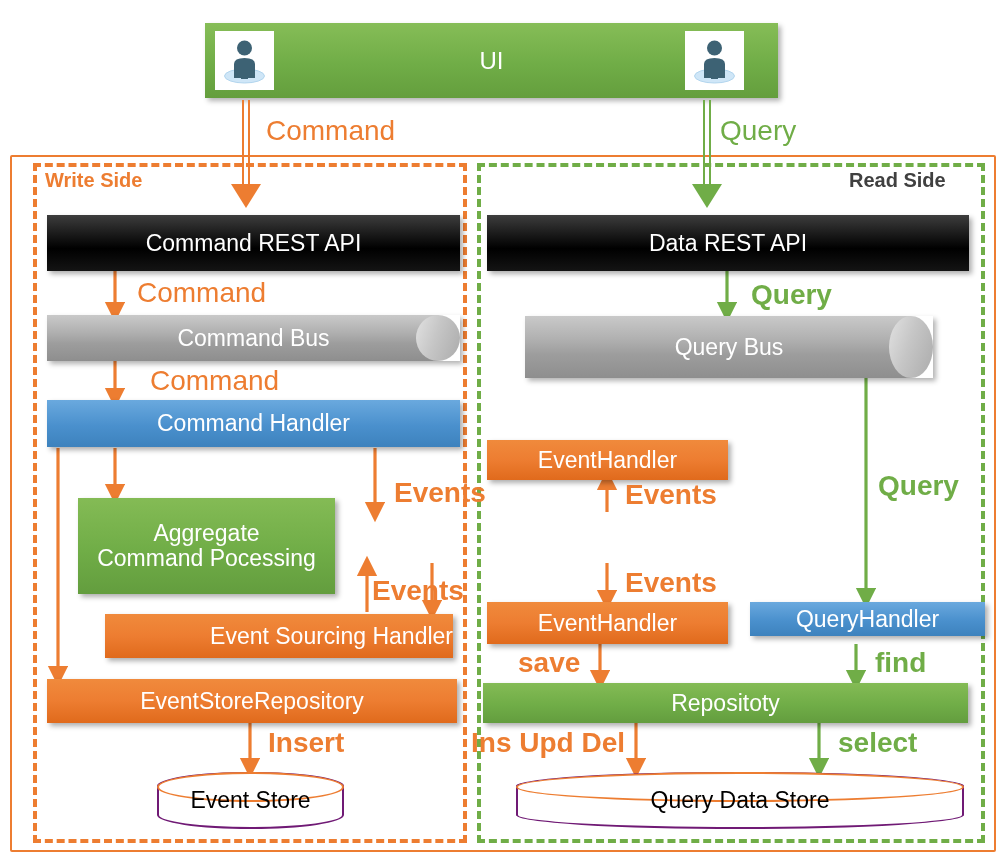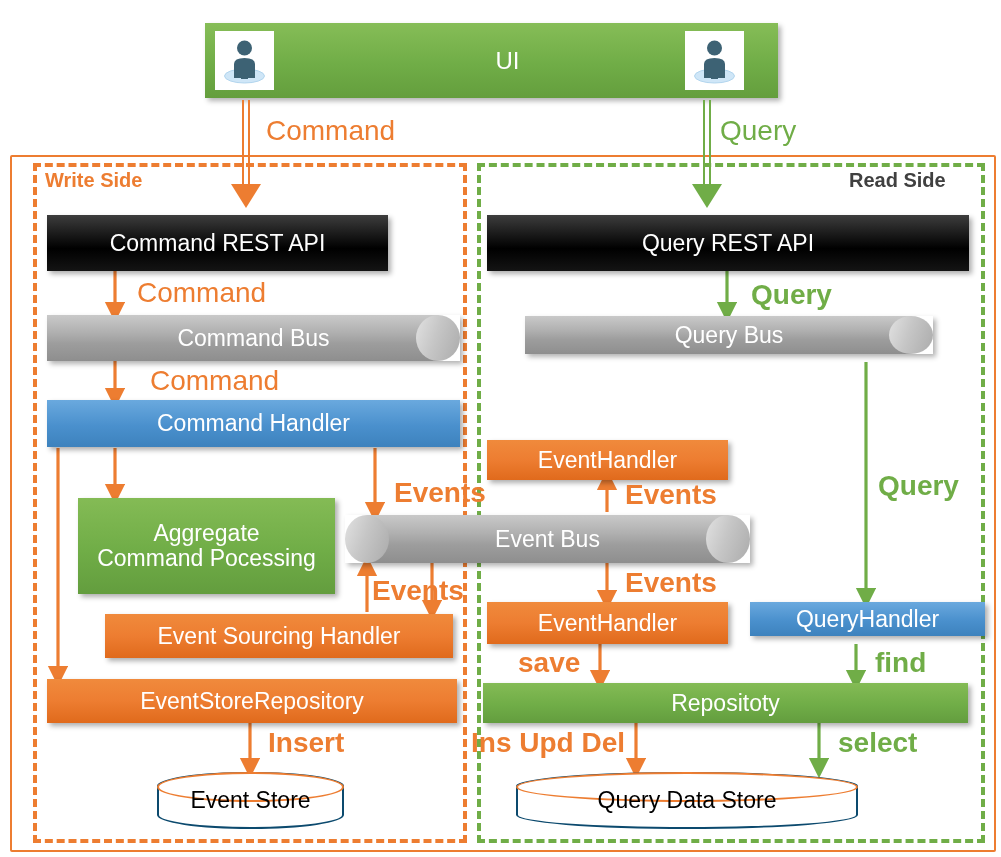--- a/index.html
+++ b/index.html
@@ -40,34 +40,34 @@
      background:linear-gradient(180deg,#c9c9c9 0%,#b0b0b0 38%,#9d9d9d 62%,#8e8e8e 100%);}
   .bus .cap{position:absolute;top:0;width:44px;height:100%;border-radius:50%;
      background:linear-gradient(110deg,#e2e2e2 0%,#c6c6c6 45%,#ababab 100%);}
   .bus .cap.right{right:0;}
   .bus .cap.left{left:0;}
   .bus .lbl{position:absolute;left:0;top:0;width:100%;height:100%;
      display:flex;align-items:center;justify-content:center;
      color:#fff;font-size:23px;z-index:3;}
 
   
-  .store{border:2px solid #0c4a6e;border-radius:50%/14px;background:#fff;}
+  .store{border:2px solid #701a75;border-radius:50%/14px;background:#fff;}
   .store .top{position:absolute;left:-2px;top:-2px;right:-2px;height:26px;
      border:2px solid #ED7D31;border-radius:50%;background:#fff;}
   .store .lbl{position:absolute;left:0;top:0;width:100%;height:100%;
      display:flex;align-items:center;justify-content:center;
      color:#000;font-size:23px;z-index:4;}
 
   
   .ui-bar{left:205px;top:23px;width:573px;height:75px;
      background:linear-gradient(#86bd57 0%,#70ad47 55%,#649e3d 100%);
      box-shadow:3px 3px 5px rgba(0,0,0,.3);}
   .ui-bar .lbl{position:absolute;left:0;top:0;width:100%;height:100%;
      display:flex;align-items:center;justify-content:center;
-     color:#fff;font-size:24px;padding-left:16px;}
+     color:#fff;font-size:24px;}
   .person{position:absolute;top:8px;width:59px;height:59px;background:#fff;}
   .person.p1{left:10px;} .person.p2{left:480px;}
 
   
   #arrows{position:absolute;left:0;top:0;width:1001px;height:857px;
           pointer-events:none;}
 
   
   .alabel{font-size:28px;line-height:21px;white-space:nowrap;}
   .alabel.b{font-weight:bold;}
@@ -162,64 +162,58 @@
 
     <line x1="600" y1="644" x2="600" y2="680" stroke="#ED7D31" stroke-width="3.2" marker-end="url(#ao)"></line>
 
     <line x1="856" y1="644" x2="856" y2="680" stroke="#70AD47" stroke-width="3.2" marker-end="url(#ag)"></line>
 
     <line x1="636" y1="723" x2="636" y2="768" stroke="#ED7D31" stroke-width="3.2" marker-end="url(#ao)"></line>
 
     <line x1="819" y1="723" x2="819" y2="768" stroke="#70AD47" stroke-width="3.2" marker-end="url(#ag)"></line>
   </svg>
 
-  <div class="abs node black" style="left:47px;top:215px;width:341px;height:56px;">
+  <div class="abs node black" style="left:47px;top:215px;width:413px;height:56px;">
     <span>Command REST API</span>
   </div>
 
   <div class="abs bus" style="left:47px;top:315px;width:413px;height:46px;">
     <div class="body"></div>
     <div class="cap right"></div>
     <div class="lbl">Command Bus</div>
   </div>
 
   <div class="abs node blue" style="left:47px;top:400px;width:413px;height:47px;">
     <span>Command Handler</span>
   </div>
 
   <div class="abs node green" style="left:78px;top:498px;width:257px;height:96px;flex-direction:column;">
     <span>Aggregate</span>
     <span>Command Pocessing</span>
   </div>
 
-  <div class="abs node orange" style="left:105px;top:614px;width:348px;height:44px;">
+  <div class="abs node orange" style="left:105px;top:614px;width:348px;height:44px;justify-content:flex-end;">
     <span>Event Sourcing Handler</span>
   </div>
 
   <div class="abs node orange" style="left:47px;top:679px;width:410px;height:44px;">
     <span>EventStoreRepository</span>
   </div>
 
   <div class="abs store" style="left:157px;top:772px;width:187px;height:57px;">
     <div class="top"></div>
     <div class="lbl">Event Store</div>
   </div>
 
-  <div class="abs bus" style="left:345px;top:515px;width:405px;height:48px;">
-    <div class="body" style="left:22px;right:22px;"></div>
-    <div class="cap left"></div>
-    <div class="cap right"></div>
-    <div class="lbl">Event Bus</div>
-  </div>
 
   <div class="abs node black" style="left:487px;top:215px;width:482px;height:56px;">
-    <span>Query REST API</span>
-  </div>
-
-  <div class="abs bus" style="left:525px;top:316px;width:408px;height:38px;padding-left:41px;">
+    <span>Data REST API</span>
+  </div>
+
+  <div class="abs bus" style="left:525px;top:316px;width:408px;height:62px;padding-left:41px;">
     <div class="body"></div>
     <div class="cap right"></div>
     <div class="lbl">Query Bus</div>
   </div>
 
   <div class="abs node orange" style="left:487px;top:440px;width:241px;height:40px;">
     <span>EventHandler</span>
   </div>
 
   <div class="abs node orange" style="left:487px;top:602px;width:241px;height:42px;">
@@ -227,21 +221,21 @@
   </div>
 
   <div class="abs node blue" style="left:750px;top:602px;width:235px;height:34px;">
     <span>QueryHandler</span>
   </div>
 
   <div class="abs node green" style="left:483px;top:683px;width:485px;height:40px;">
     <span>Repositoty</span>
   </div>
 
-  <div class="abs store" style="left:516px;top:772px;width:342px;height:57px;">
+  <div class="abs store" style="left:516px;top:772px;width:448px;height:57px;">
     <div class="top"></div>
     <div class="lbl">Query Data Store</div>
   </div>
 
   <div class="abs alabel o" style="left:266px;top:120px;">Command</div>
   <div class="abs alabel g" style="left:720px;top:120px;">Query</div>
 
   <div class="abs alabel o" style="left:137px;top:282px;">Command</div>
   <div class="abs alabel o" style="left:150px;top:370px;">Command</div>
   <div class="abs alabel b o" style="left:394px;top:482px;">Events</div>

